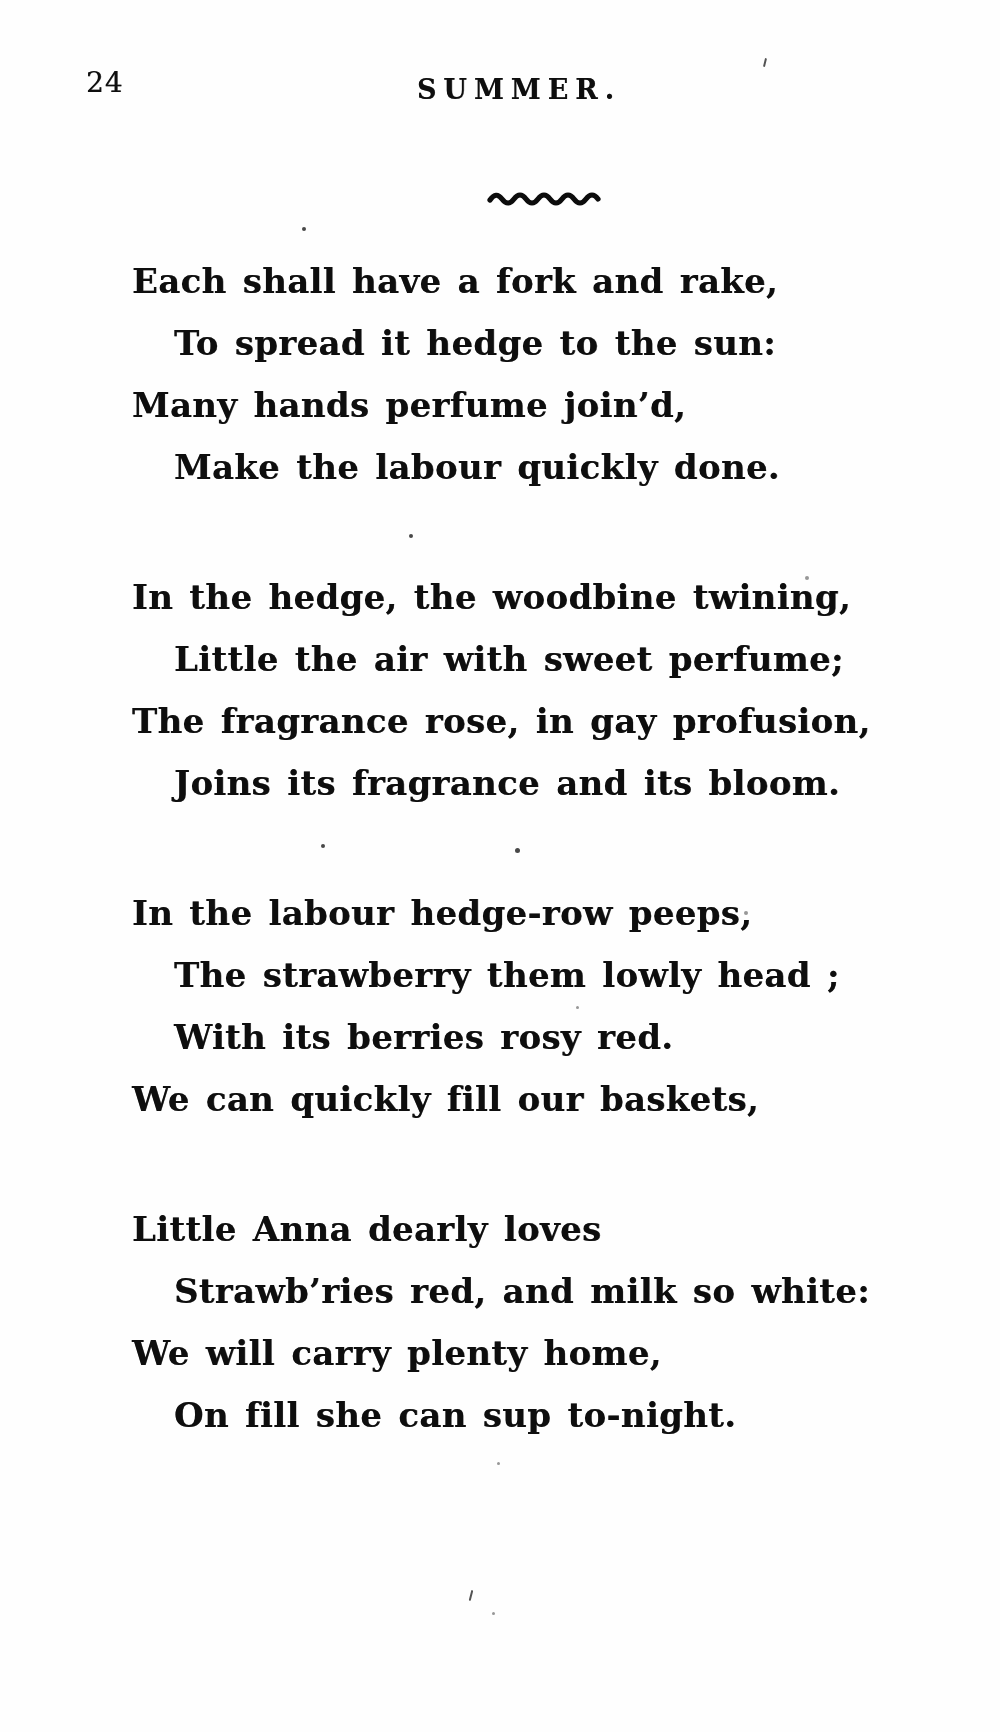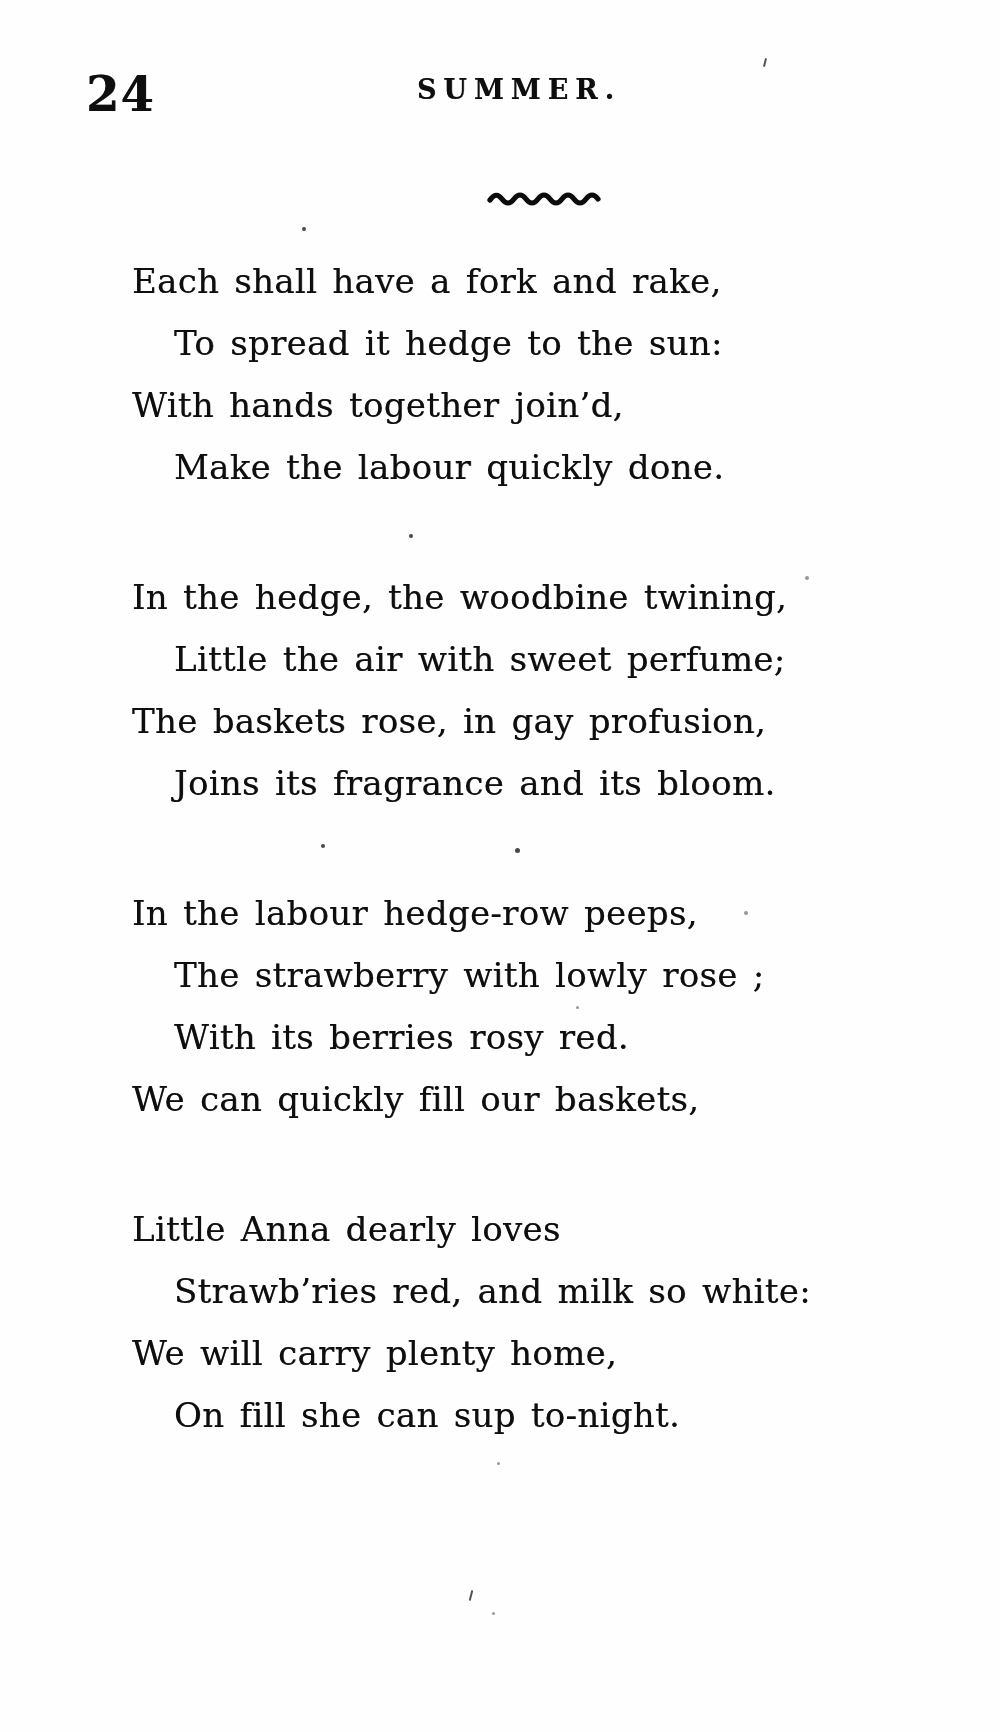--- a/index.html
+++ b/index.html
@@ -17,22 +17,22 @@
   }
   .page {
     position: absolute;
     inset: 0;
     background: #fefefe;
   }
   .pagenum {
     position: absolute;
     left: 86px;
     top: 66px;
-    font-size: 48px;
-    font-weight: bold;
+    font-size: 28px;
+    font-weight: normal;
     letter-spacing: 1px;
     text-shadow: 0.4px 0.4px 0 rgba(0,0,0,0.6);
   }
   .running-title {
     position: absolute;
     top: 74px;
     left: 519px;
     transform: translateX(-50%);
     font-size: 27px;
     font-weight: bold;
@@ -47,20 +47,21 @@
     top: 191px;
   }
   .poem {
     position: absolute;
     left: 132px;
     top: 250px;
     width: 780px;
   }
   .stanza {
     margin: 0 0 68px 0;
+    font-weight: bold;
   }
   .line {
     margin: 0;
     font-size: 34px;
     line-height: 62px;
     white-space: nowrap;
     word-spacing: 4px;
     letter-spacing: 0.3px;
     text-shadow: 0.35px 0.35px 0 rgba(0,0,0,0.55);
   }
@@ -95,34 +96,34 @@
 
   <svg class="ornament" width="122" height="16" viewBox="0 0 122 16">
     <path d="M3,9 q6,-9 12,-1 t12,0 t12,0 t12,0 t12,0 t12,0 t12,0 t12,0 t12,0" fill="none" stroke="#0c0c0c" stroke-width="5.2" stroke-linecap="round"></path>
   </svg>
 
   <div class="poem">
 
     <div class="stanza">
       <p class="line">Each shall have a fork and rake,</p>
       <p class="line indent">To spread it hedge to the sun:</p>
-      <p class="line">With hands together join’d,</p>
+      <p class="line">Many hands perfume join’d,</p>
       <p class="line indent">Make the labour quickly done.</p>
     </div>
 
     <div class="stanza">
       <p class="line">In the hedge, the woodbine twining,</p>
       <p class="line indent">Little the air with sweet perfume;</p>
-      <p class="line">The baskets rose, in gay profusion,</p>
+      <p class="line">The fragrance rose, in gay profusion,</p>
       <p class="line indent">Joins its fragrance and its bloom.</p>
     </div>
 
     <div class="stanza">
       <p class="line">In the labour hedge-row peeps,</p>
-      <p class="line indent">The strawberry with lowly rose ;</p>
+      <p class="line indent">The strawberry them lowly head ;</p>
       <p class="line indent">With its berries rosy red.</p>
       <p class="line">We can quickly fill our baskets,</p>
     </div>
 
     <div class="stanza">
       <p class="line">Little Anna dearly loves</p>
       <p class="line indent">Strawb’ries red, and milk so white:</p>
       <p class="line">We will carry plenty home,</p>
       <p class="line indent">On fill she can sup to-night.</p>
     </div>

